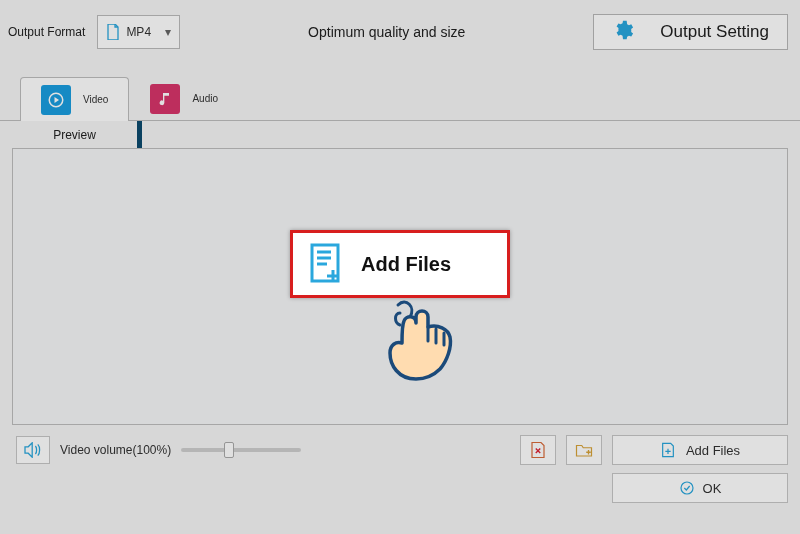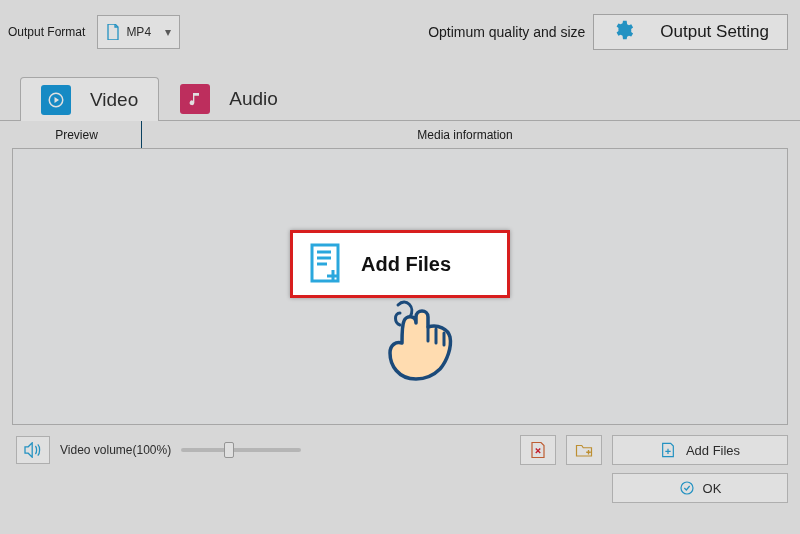--- a/index.html
+++ b/index.html
@@ -26,41 +26,41 @@
   .out-label { font-size: 12px; color: #222; margin-right: 4px; }
   .format-select {
     display: inline-flex; align-items: center;
     border: 1px solid #bbb; background: #fff;
     height: 34px; padding: 0 8px; gap: 6px;
     font-size: 12px;
   }
   .format-select .fmt-icon svg { display:block; }
   .format-select .caret { margin-left: 8px; color:#666; }
   .quality-text {
-    flex: 1; text-align: right;
+    flex: 1; text-align: center;
     font-size: 14px; color: #222;
   }
   .settings-btn {
     display: inline-flex; align-items: center; gap: 26px;
     border: 1px solid #b8b8b8; background: #fff;
     height: 36px; padding: 0 18px; font-size: 17px;
     color: #222;
     justify-content: space-between;
   }
   .gear { color: #2aa7dd; }
   .tabs-row {
     display: flex; align-items: flex-end;
     padding-left: 20px; margin-top: 18px;
     border-bottom: 1px solid #bdbdbd;
   }
   .tab {
-    display: inline-flex; align-items: center; gap: 19px;
+    display: inline-flex; align-items: center; gap: 12px;
     height: 44px; padding: 16px 20px;
     border: 1px solid transparent; border-bottom: none;
-    font-size: 19px; color:#333;
+    font-size: 10px; color:#333;
     position: relative;
   }
   .tab.active {
     background: #fff;
     border-color: #bdbdbd;
     border-radius: 4px 4px 0 0;
     top: 1px;
   }
   .tab .tab-icon {
     width: 30px; height: 30px; display:flex; align-items:center; justify-content:center;
@@ -68,21 +68,21 @@
   }
   .tab-video .tab-icon { background:#1a9ee0; color:#fff; }
   .tab-audio .tab-icon { background:#d8356a; color:#fff; }
   .columns-row {
     display: flex; height: 28px; border-bottom: 1px solid #bdbdbd;
     margin: 0 12px;
   }
   .columns-row div {
     display:flex; align-items:center; justify-content:center; font-size:12px; color:#222;
   }
-  .col-preview { width: 130px; border-right: 1px solid #0c4a6e; }
+  .col-preview { width: 130px; border-right: 5px solid #0c4a6e; }
   .col-media { flex:1; }
   .main-area {
     margin: 0 12px; height: 276px;
     border: 1px solid #bdbdbd; border-top: none;
     background:#f5f6f7;
   }
   .bottom-bar {
     display:flex; align-items:center;
     padding: 10px 12px 0 16px; gap: 10px;
   }
@@ -171,21 +171,20 @@
       <svg width="16" height="16" viewBox="0 0 24 24" fill="#fff">
           <path d="M9 3v11.5A3.5 3.5 0 1011 18V7h7V3H9z"></path>
         </svg>
     </span>
     <span>Audio</span>
   </div>
 </div>
 
 <div class="columns-row">
   <div class="col-preview">Preview</div>
-  <div class="col-media">Media information</div>
 </div>
 
 <div class="main-area"></div>
 
 <div class="bottom-bar">
   <div class="vol-btn">
     <svg width="20" height="16" viewBox="0 0 24 20">
         <path d="M2 6h4l5-5v18l-5-5H2z" fill="none" stroke="#2aa7dd" stroke-width="1.6"></path>
         <path d="M15 5c2 2 2 8 0 10M18 3c3 3 3 11 0 14" fill="none" stroke="#2aa7dd" stroke-width="1.6"></path>
       </svg>

